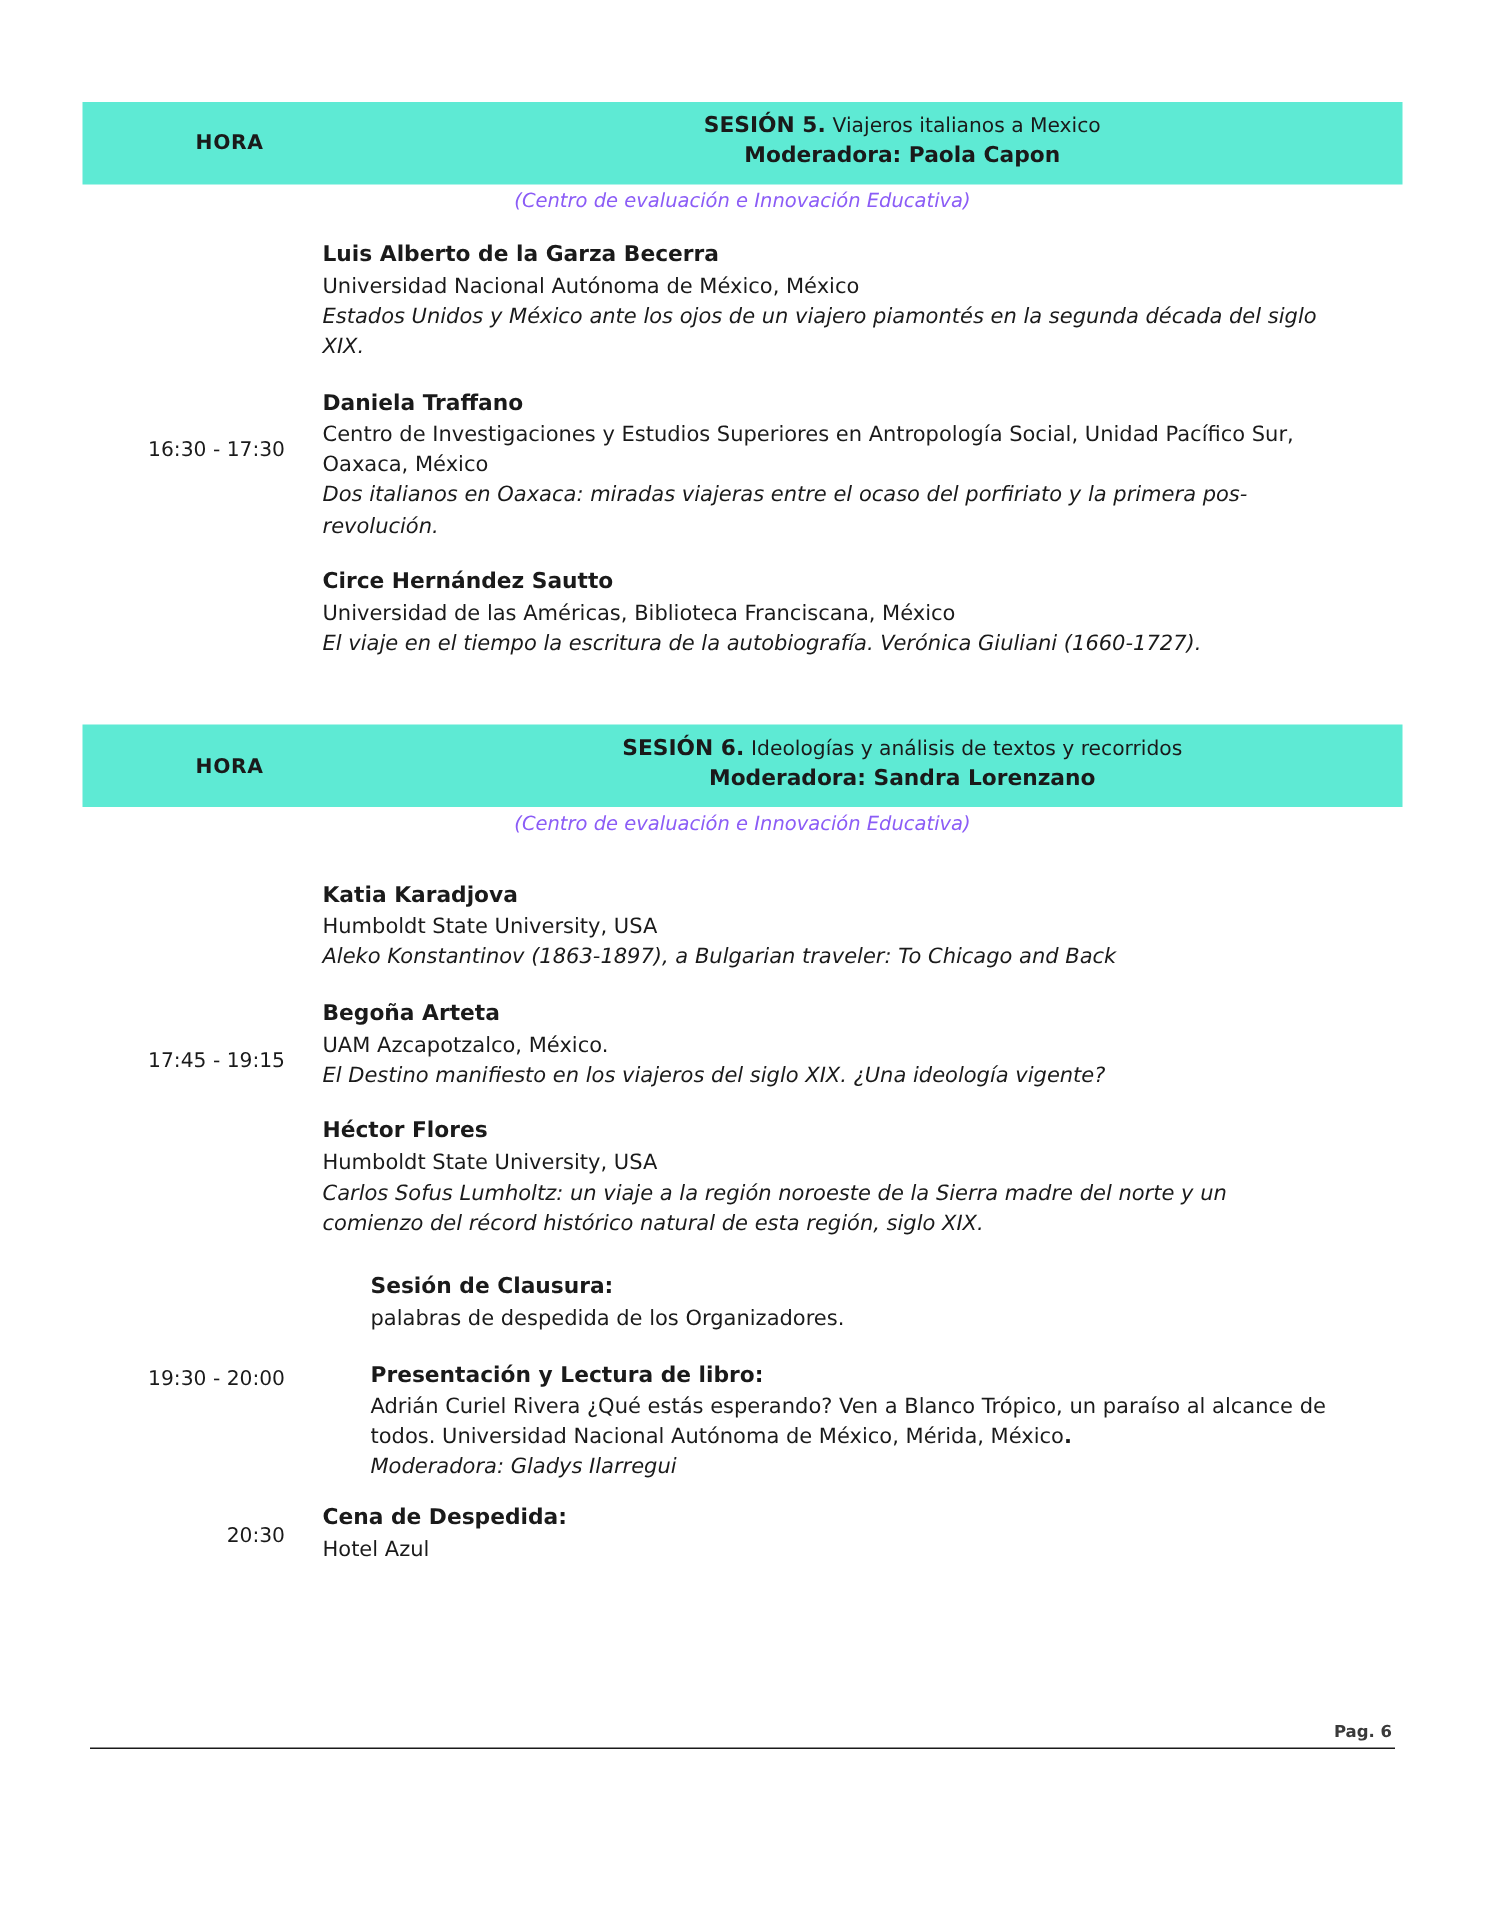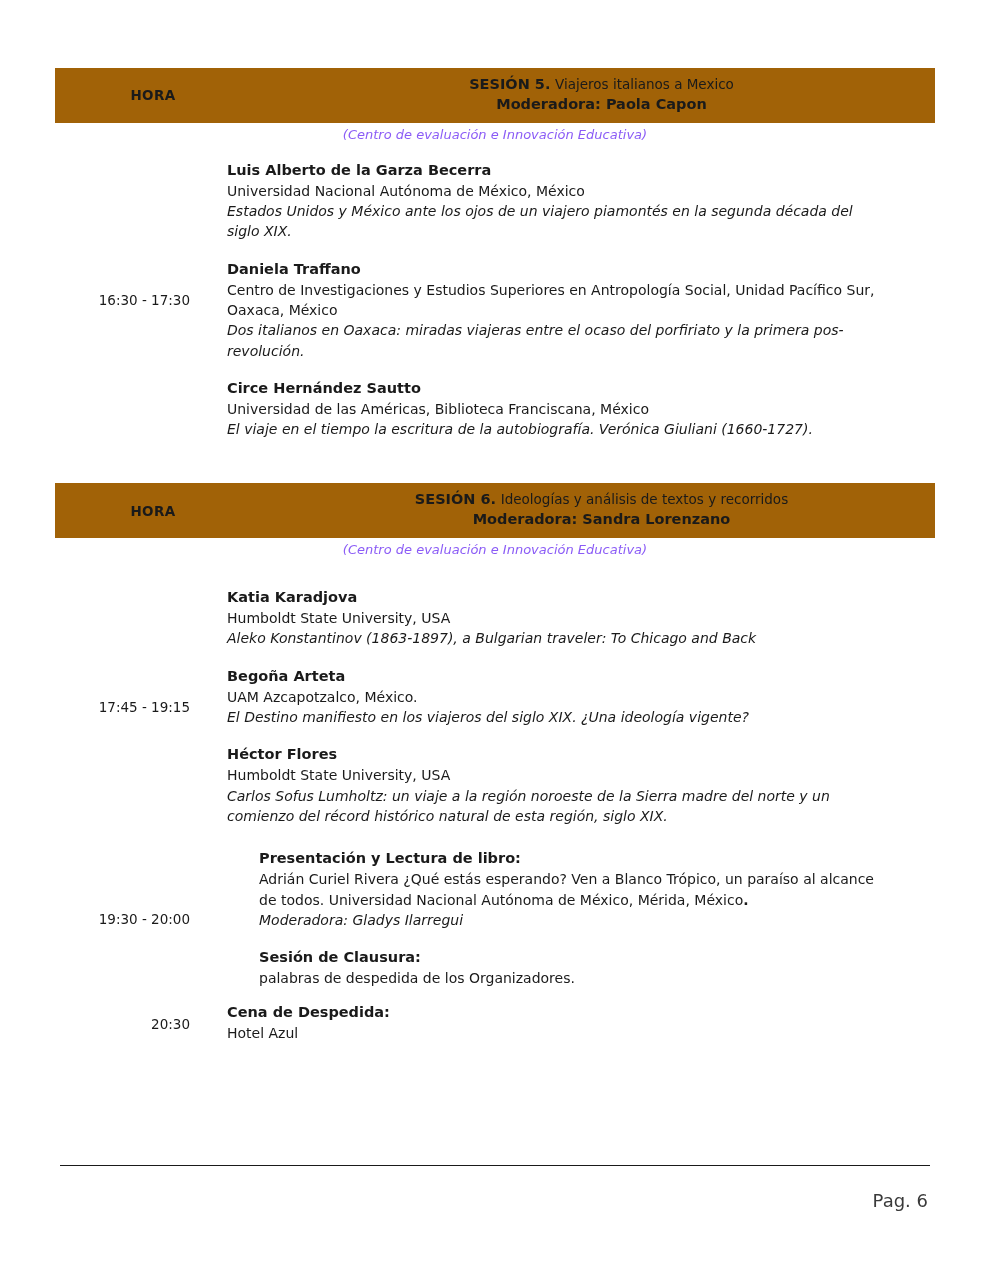--- a/index.html
+++ b/index.html
@@ -19,21 +19,21 @@
     position: relative;
     width: 990px;
     height: 1280px;
     box-sizing: border-box;
     padding: 0 55px;
   }
 
   
   .session-band {
     display: flex;
-    background: #a16207;
+    background: #5eead4;
     align-items: stretch;
     min-height: 52px;
     gap: 17px;
   }
   .band-hora {
     width: 196px;
     display: flex;
     align-items: center;
     justify-content: center;
     font-weight: bold;
@@ -90,21 +90,20 @@
     padding-right: 25px;
     font-size: 13.5px;
     color: #1a1a1a;
     padding-top: 1px;
     box-sizing: border-box;
     flex: none;
   }
   .row-body {
     flex: 1;
     padding-right: 50px;
-    margin-left: 12px;
   }
   .talk {
     margin-bottom: 17px;
   }
   .talk:last-child { margin-bottom: 0; }
   .speaker {
     font-weight: bold;
     font-size: 14.5px;
     line-height: 1.45;
   }
@@ -130,23 +129,24 @@
   .footer-rule {
     position: absolute;
     left: 60px;
     right: 60px;
     top: 1165px;
     border-top: 1.6px solid #1a1a1a;
   }
   .footer-page {
     position: absolute;
     right: 62px;
-    top: 1190px;
-    font-size: 18px;
+    top: 1148px;
+    font-size: 11px;
     color: #3a3a3a;
+    font-weight: bold;
   }
 
   .block-offset-top { padding-top: 68px; }
 </style>
 </head>
 <body>
 
 <div class="page">
 
   <div class="block-offset-top">
@@ -234,30 +234,30 @@
           </div>
 
         </div>
       </div>
 
       <div class="row" style="margin-top:22px;gap:32px;">
         <div class="row-time">19:30 - 20:00</div>
         <div class="row-body">
 
           <div class="talk">
+            <div class="speaker">Sesión de Clausura:</div>
+            <div class="affil">palabras de despedida de los Organizadores.</div>
+          </div>
+
+          <div class="talk">
             <div class="speaker">Presentación y Lectura de libro:</div>
             <div class="plain"><span>Adrián Curiel Rivera ¿Qué estás esperando? Ven a Blanco Trópico, un paraíso al alcance de todos. Universidad Nacional Autónoma de México, Mérida, México</span><span class="bold-inline">.</span></div>
             <div class="title-it">Moderadora: Gladys Ilarregui</div>
           </div>
 
-          <div class="talk">
-            <div class="speaker">Sesión de Clausura:</div>
-            <div class="affil">palabras de despedida de los Organizadores.</div>
-          </div>
-
         </div>
       </div>
 
       <div class="row" style="margin-top:14px;">
         <div class="row-time">20:30</div>
         <div class="row-body">
           <div class="talk">
             <div class="speaker">Cena de Despedida:</div>
             <div class="affil">Hotel Azul</div>
           </div>

